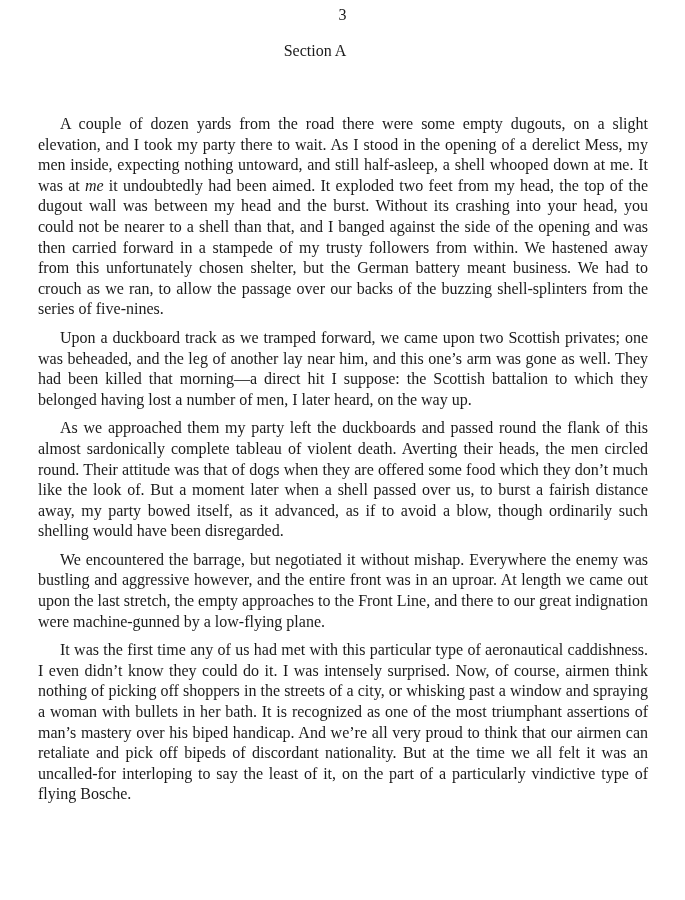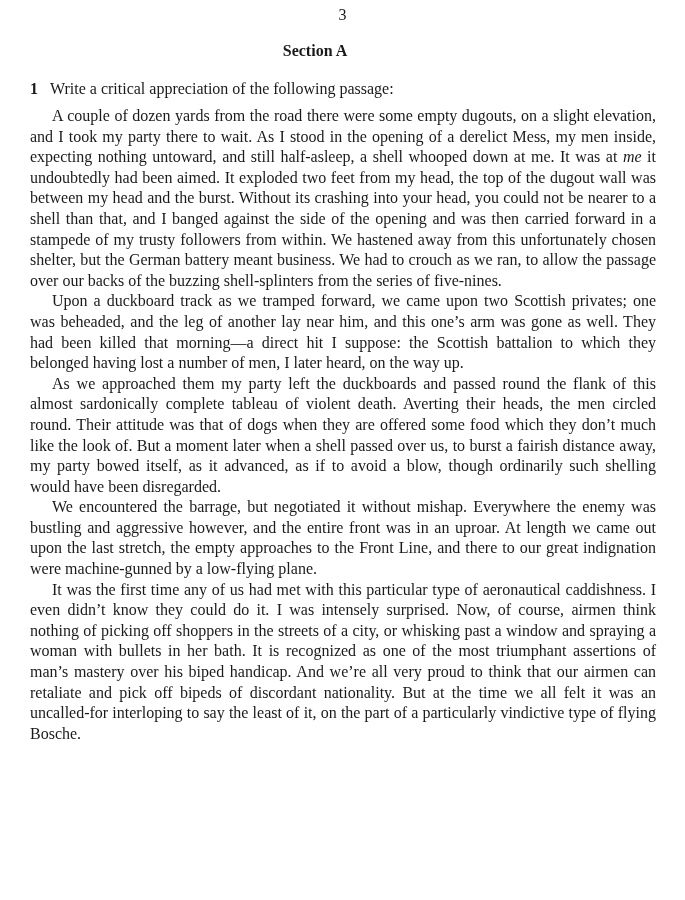--- a/index.html
+++ b/index.html
@@ -33,21 +33,21 @@
       line-height: 20px;
     }
     .section-title {
       position: absolute;
       top: 41px;
       left: 0;
       width: 596px;
       text-align: center;
       font-size: 16px;
       line-height: 20px;
-      font-weight: bold;
+      font-weight: normal;
       padding-left: 34px;
       box-sizing: border-box;
     }
     .question {
       position: absolute;
       top: 79px;
       left: 30px;
       font-size: 16px;
       line-height: 20px;
       white-space: nowrap;
@@ -60,36 +60,33 @@
     .passage {
       position: absolute;
       top: 106px;
       left: 30px;
       width: 626px;
       font-size: 16px;
       line-height: 20.6px;
       text-align: justify;
     }
     .passage p {
-      margin: 0;
+      margin: 8px;
       text-indent: 22px;
       text-align: justify;
       font-family: Liberation Serif, serif;
     }
   </style>
 </head>
 <body>
 
 <div class="page">
   <div class="page-number">3</div>
   <div class="section-title">Section A</div>
 
-  <div class="question">
-    <span class="qnum">1</span><span>Write a critical appreciation of the following passage:</span>
-  </div>
 
   <div class="passage">
     <p><span>A couple of dozen yards from the road there were some empty dugouts, on a slight elevation, and I took my party there to wait.  As I stood in the opening of a derelict Mess, my men inside, expecting nothing untoward, and still half-asleep, a shell whooped down at me.  It was at </span><em>me</em><span> it undoubtedly had been aimed.  It exploded two feet from my head, the top of the dugout wall was between my head and the burst.  Without its crashing into your head, you could not be nearer to a shell than that, and I banged against the side of the opening and was then carried forward in a stampede of my trusty followers from within.  We hastened away from this unfortunately chosen shelter, but the German battery meant business.  We had to crouch as we ran, to allow the passage over our backs of the buzzing shell-splinters from the series of five-nines.</span></p>
     <p>Upon a duckboard track as we tramped forward, we came upon two Scottish privates;  one was beheaded, and the leg of another lay near him, and this one’s arm was gone as well.  They had been killed that morning—a direct hit I suppose:  the Scottish battalion to which they belonged having lost a number of men, I later heard, on the way up.</p>
     <p>As we approached them my party left the duckboards and passed round the flank of this almost sardonically complete tableau of violent death.  Averting their heads, the men circled round.  Their attitude was that of dogs when they are offered some food which they don’t much like the look of.  But a moment later when a shell passed over us, to burst a fairish distance away, my party bowed itself, as it advanced, as if to avoid a blow, though ordinarily such shelling would have been disregarded.</p>
     <p>We encountered the barrage, but negotiated it without mishap.  Everywhere the enemy was bustling and aggressive however, and the entire front was in an uproar.  At length we came out upon the last stretch, the empty approaches to the Front Line, and there to our great indignation were machine-gunned by a low-flying plane.</p>
     <p>It was the first time any of us had met with this particular type of aeronautical caddishness. I even didn’t know they could do it.  I was intensely surprised.  Now, of course, airmen think nothing of picking off shoppers in the streets of a city, or whisking past a window and spraying a woman with bullets in her bath.  It is recognized as one of the most triumphant assertions of man’s mastery over his biped handicap.  And we’re all very proud to think that our airmen can retaliate and pick off bipeds of discordant nationality.  But at the time we all felt it was an uncalled-for interloping to say the least of it, on the part of a particularly vindictive type of flying Bosche.</p>
   </div>
 </div>
 

